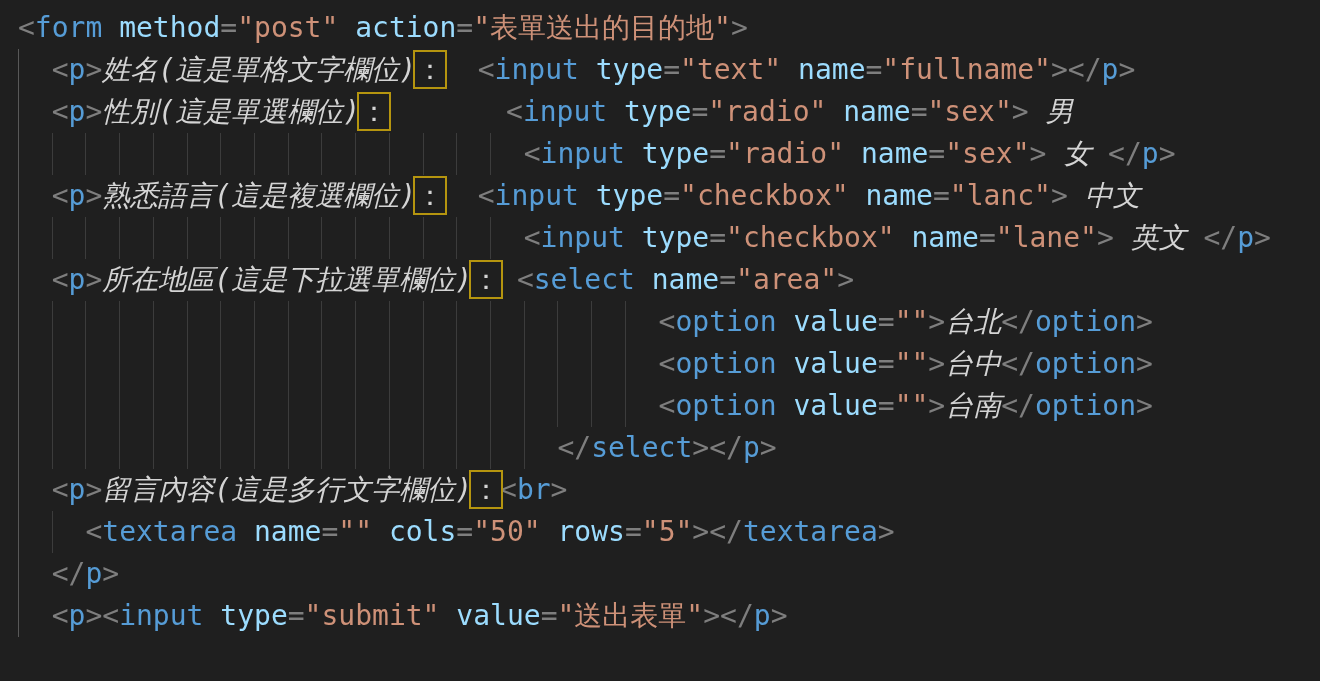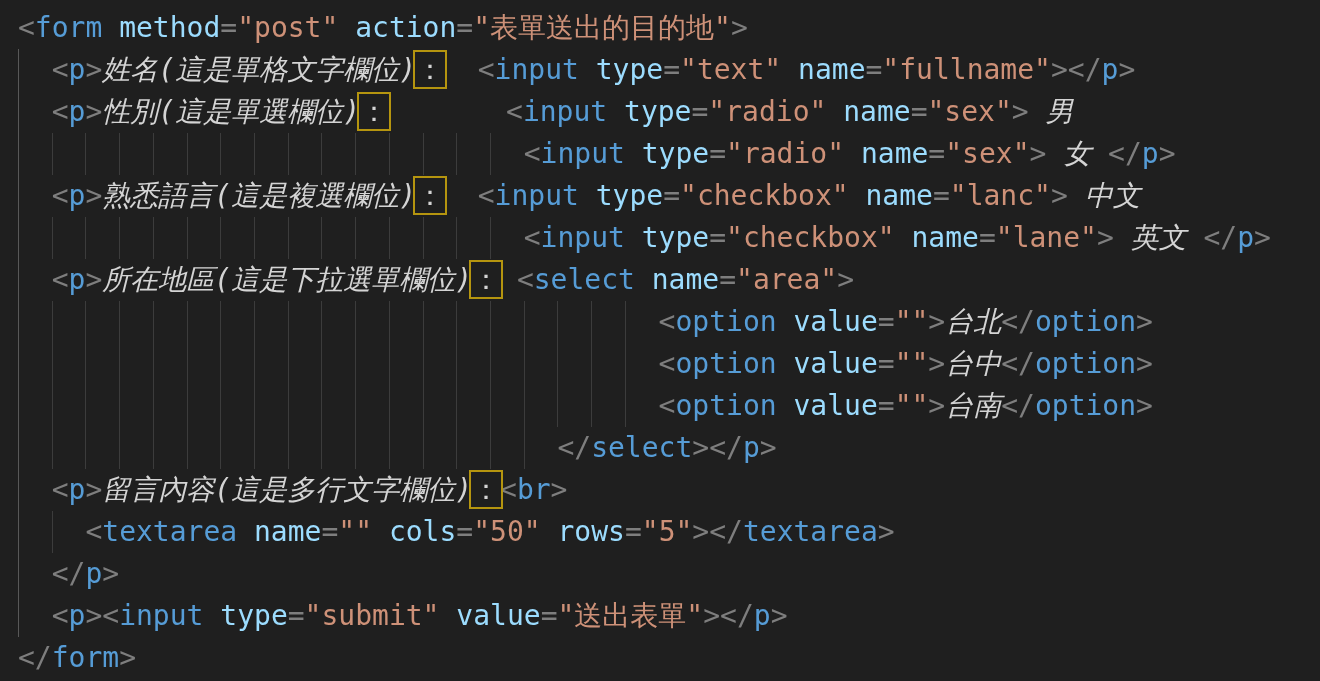--- a/index.html
+++ b/index.html
@@ -44,14 +44,13 @@
     <div class="line"><span class="guide active" style="left: calc(0ch);"></span><span class="guide" style="left: calc(2ch);"></span><span class="guide" style="left: calc(4ch);"></span><span class="guide" style="left: calc(6ch);"></span><span class="guide" style="left: calc(8ch);"></span><span class="guide" style="left: calc(10ch);"></span><span class="guide" style="left: calc(12ch);"></span><span class="guide" style="left: calc(14ch);"></span><span class="guide" style="left: calc(16ch);"></span><span class="guide" style="left: calc(18ch);"></span><span class="guide" style="left: calc(20ch);"></span><span class="guide" style="left: calc(22ch);"></span><span class="guide" style="left: calc(24ch);"></span><span class="guide" style="left: calc(26ch);"></span><span class="guide" style="left: calc(28ch);"></span><span class="tok tok-w">                              </span><span class="tok tok-p">&lt;</span><span class="tok tok-t">input</span><span class="tok tok-w"> </span><span class="tok tok-a">type</span><span class="tok tok-p">=</span><span class="tok tok-s">"checkbox"</span><span class="tok tok-w"> </span><span class="tok tok-a">name</span><span class="tok tok-p">=</span><span class="tok tok-s">"lane"</span><span class="tok tok-p">&gt;</span><span class="tok tok-x"> 英文 </span><span class="tok tok-p">&lt;/</span><span class="tok tok-t">p</span><span class="tok tok-p">&gt;</span></div>
     <div class="line"><span class="guide active" style="left: calc(0ch);"></span><span class="tok tok-w">  </span><span class="tok tok-p">&lt;</span><span class="tok tok-t">p</span><span class="tok tok-p">&gt;</span><span class="tok tok-x">所在地區(這是下拉選單欄位)</span><span class="tok tok-b">：</span><span class="tok tok-w"> </span><span class="tok tok-p">&lt;</span><span class="tok tok-t">select</span><span class="tok tok-w"> </span><span class="tok tok-a">name</span><span class="tok tok-p">=</span><span class="tok tok-s">"area"</span><span class="tok tok-p">&gt;</span></div>
     <div class="line"><span class="guide active" style="left: calc(0ch);"></span><span class="guide" style="left: calc(2ch);"></span><span class="guide" style="left: calc(4ch);"></span><span class="guide" style="left: calc(6ch);"></span><span class="guide" style="left: calc(8ch);"></span><span class="guide" style="left: calc(10ch);"></span><span class="guide" style="left: calc(12ch);"></span><span class="guide" style="left: calc(14ch);"></span><span class="guide" style="left: calc(16ch);"></span><span class="guide" style="left: calc(18ch);"></span><span class="guide" style="left: calc(20ch);"></span><span class="guide" style="left: calc(22ch);"></span><span class="guide" style="left: calc(24ch);"></span><span class="guide" style="left: calc(26ch);"></span><span class="guide" style="left: calc(28ch);"></span><span class="guide" style="left: calc(30ch);"></span><span class="guide" style="left: calc(32ch);"></span><span class="guide" style="left: calc(34ch);"></span><span class="guide" style="left: calc(36ch);"></span><span class="tok tok-w">                                      </span><span class="tok tok-p">&lt;</span><span class="tok tok-t">option</span><span class="tok tok-w"> </span><span class="tok tok-a">value</span><span class="tok tok-p">=</span><span class="tok tok-s">""</span><span class="tok tok-p">&gt;</span><span class="tok tok-x">台北</span><span class="tok tok-p">&lt;/</span><span class="tok tok-t">option</span><span class="tok tok-p">&gt;</span></div>
     <div class="line"><span class="guide active" style="left: calc(0ch);"></span><span class="guide" style="left: calc(2ch);"></span><span class="guide" style="left: calc(4ch);"></span><span class="guide" style="left: calc(6ch);"></span><span class="guide" style="left: calc(8ch);"></span><span class="guide" style="left: calc(10ch);"></span><span class="guide" style="left: calc(12ch);"></span><span class="guide" style="left: calc(14ch);"></span><span class="guide" style="left: calc(16ch);"></span><span class="guide" style="left: calc(18ch);"></span><span class="guide" style="left: calc(20ch);"></span><span class="guide" style="left: calc(22ch);"></span><span class="guide" style="left: calc(24ch);"></span><span class="guide" style="left: calc(26ch);"></span><span class="guide" style="left: calc(28ch);"></span><span class="guide" style="left: calc(30ch);"></span><span class="guide" style="left: calc(32ch);"></span><span class="guide" style="left: calc(34ch);"></span><span class="guide" style="left: calc(36ch);"></span><span class="tok tok-w">                                      </span><span class="tok tok-p">&lt;</span><span class="tok tok-t">option</span><span class="tok tok-w"> </span><span class="tok tok-a">value</span><span class="tok tok-p">=</span><span class="tok tok-s">""</span><span class="tok tok-p">&gt;</span><span class="tok tok-x">台中</span><span class="tok tok-p">&lt;/</span><span class="tok tok-t">option</span><span class="tok tok-p">&gt;</span></div>
     <div class="line"><span class="guide active" style="left: calc(0ch);"></span><span class="guide" style="left: calc(2ch);"></span><span class="guide" style="left: calc(4ch);"></span><span class="guide" style="left: calc(6ch);"></span><span class="guide" style="left: calc(8ch);"></span><span class="guide" style="left: calc(10ch);"></span><span class="guide" style="left: calc(12ch);"></span><span class="guide" style="left: calc(14ch);"></span><span class="guide" style="left: calc(16ch);"></span><span class="guide" style="left: calc(18ch);"></span><span class="guide" style="left: calc(20ch);"></span><span class="guide" style="left: calc(22ch);"></span><span class="guide" style="left: calc(24ch);"></span><span class="guide" style="left: calc(26ch);"></span><span class="guide" style="left: calc(28ch);"></span><span class="guide" style="left: calc(30ch);"></span><span class="guide" style="left: calc(32ch);"></span><span class="guide" style="left: calc(34ch);"></span><span class="guide" style="left: calc(36ch);"></span><span class="tok tok-w">                                      </span><span class="tok tok-p">&lt;</span><span class="tok tok-t">option</span><span class="tok tok-w"> </span><span class="tok tok-a">value</span><span class="tok tok-p">=</span><span class="tok tok-s">""</span><span class="tok tok-p">&gt;</span><span class="tok tok-x">台南</span><span class="tok tok-p">&lt;/</span><span class="tok tok-t">option</span><span class="tok tok-p">&gt;</span></div>
     <div class="line"><span class="guide active" style="left: calc(0ch);"></span><span class="guide" style="left: calc(2ch);"></span><span class="guide" style="left: calc(4ch);"></span><span class="guide" style="left: calc(6ch);"></span><span class="guide" style="left: calc(8ch);"></span><span class="guide" style="left: calc(10ch);"></span><span class="guide" style="left: calc(12ch);"></span><span class="guide" style="left: calc(14ch);"></span><span class="guide" style="left: calc(16ch);"></span><span class="guide" style="left: calc(18ch);"></span><span class="guide" style="left: calc(20ch);"></span><span class="guide" style="left: calc(22ch);"></span><span class="guide" style="left: calc(24ch);"></span><span class="guide" style="left: calc(26ch);"></span><span class="guide" style="left: calc(28ch);"></span><span class="guide" style="left: calc(30ch);"></span><span class="tok tok-w">                                </span><span class="tok tok-p">&lt;/</span><span class="tok tok-t">select</span><span class="tok tok-p">&gt;</span><span class="tok tok-p">&lt;/</span><span class="tok tok-t">p</span><span class="tok tok-p">&gt;</span></div>
     <div class="line"><span class="guide active" style="left: calc(0ch);"></span><span class="tok tok-w">  </span><span class="tok tok-p">&lt;</span><span class="tok tok-t">p</span><span class="tok tok-p">&gt;</span><span class="tok tok-x">留言內容(這是多行文字欄位)</span><span class="tok tok-b">：</span><span class="tok tok-p">&lt;</span><span class="tok tok-t">br</span><span class="tok tok-p">&gt;</span></div>
     <div class="line"><span class="guide active" style="left: calc(0ch);"></span><span class="guide" style="left: calc(2ch);"></span><span class="tok tok-w">    </span><span class="tok tok-p">&lt;</span><span class="tok tok-t">textarea</span><span class="tok tok-w"> </span><span class="tok tok-a">name</span><span class="tok tok-p">=</span><span class="tok tok-s">""</span><span class="tok tok-w"> </span><span class="tok tok-a">cols</span><span class="tok tok-p">=</span><span class="tok tok-s">"50"</span><span class="tok tok-w"> </span><span class="tok tok-a">rows</span><span class="tok tok-p">=</span><span class="tok tok-s">"5"</span><span class="tok tok-p">&gt;</span><span class="tok tok-p">&lt;/</span><span class="tok tok-t">textarea</span><span class="tok tok-p">&gt;</span></div>
     <div class="line"><span class="guide active" style="left: calc(0ch);"></span><span class="tok tok-w">  </span><span class="tok tok-p">&lt;/</span><span class="tok tok-t">p</span><span class="tok tok-p">&gt;</span></div>
     <div class="line"><span class="guide active" style="left: calc(0ch);"></span><span class="tok tok-w">  </span><span class="tok tok-p">&lt;</span><span class="tok tok-t">p</span><span class="tok tok-p">&gt;</span><span class="tok tok-p">&lt;</span><span class="tok tok-t">input</span><span class="tok tok-w"> </span><span class="tok tok-a">type</span><span class="tok tok-p">=</span><span class="tok tok-s">"submit"</span><span class="tok tok-w"> </span><span class="tok tok-a">value</span><span class="tok tok-p">=</span><span class="tok tok-s">"送出表單"</span><span class="tok tok-p">&gt;</span><span class="tok tok-p">&lt;/</span><span class="tok tok-t">p</span><span class="tok tok-p">&gt;</span></div>
-    <div class="line"><span class="tok tok-p">&lt;/</span><span class="tok tok-t">form</span><span class="tok tok-p">&gt;</span></div>
   </div>
 
 </body></html>

